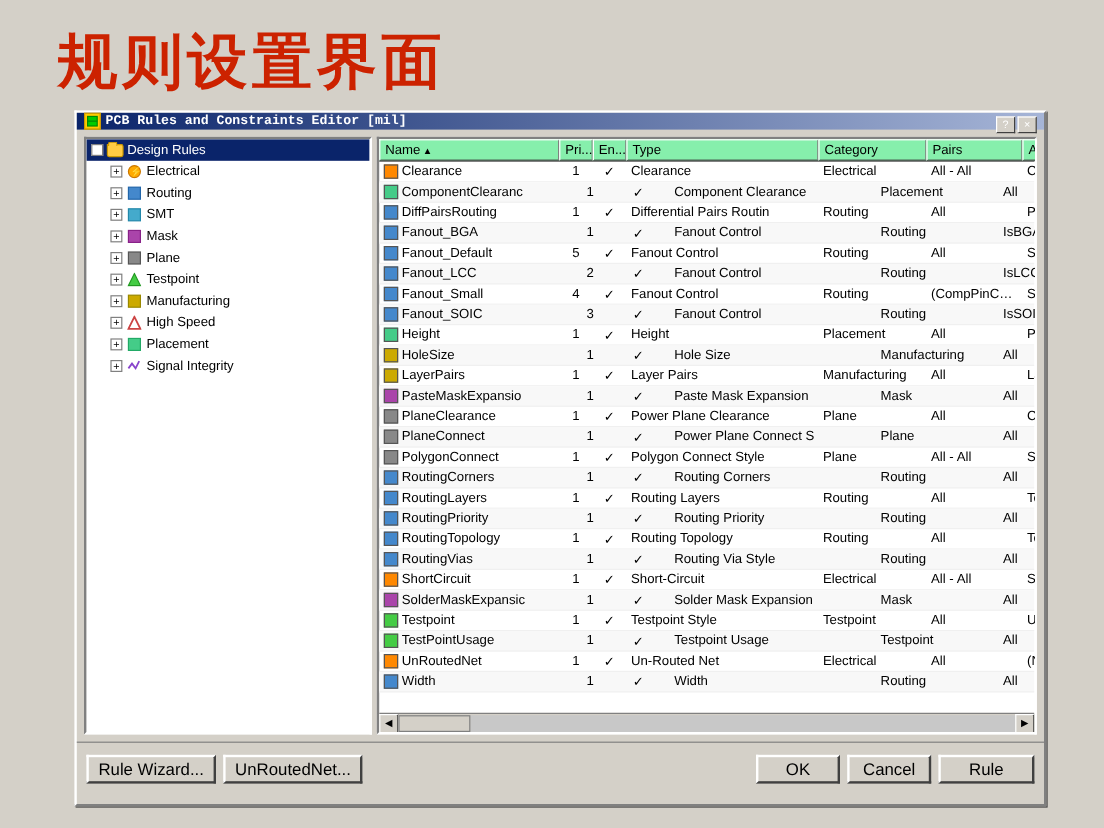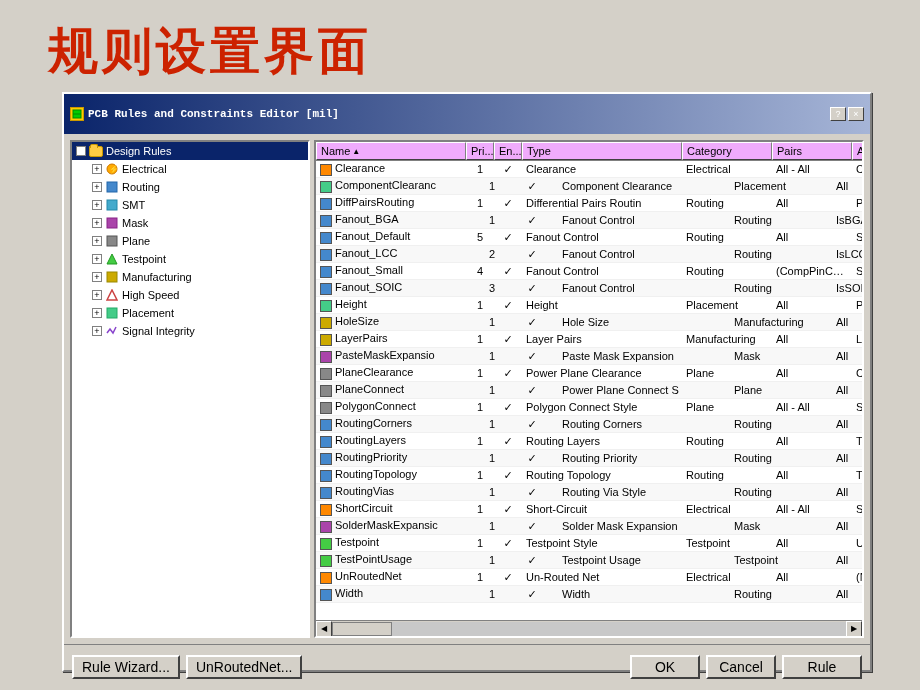--- a/index.html
+++ b/index.html
@@ -41,23 +41,22 @@
       border-bottom-color: #808080;
       box-shadow: 1px 1px 0 #404040;
       z-index: 10;
     }
 
     .dialog-titlebar {
       background: linear-gradient(to right, #0a246a, #a6b5d7);
       color: #fff;
       padding: 3px 6px;
       display: flex;
-      align-items: center;
       justify-content: space-between;
-      height: 40px;
+      height: 14px;
     }
 
     .titlebar-left {
       display: flex;
       align-items: center;
       gap: 4px;
     }
 
     .titlebar-icon {
       width: 14px;
@@ -185,21 +184,21 @@
       border-bottom: 1px solid #808080;
       position: sticky;
       top: 0;
     }
 
     .table-header-cell {
       padding: 2px 4px;
       border-right: 1px solid #808080;
       font-size: 11px;
       font-weight: normal;
-      background: #f0abfc;
+      background: #86efac;
       cursor: pointer;
       white-space: nowrap;
       display: flex;
       align-items: center;
       gap: 2px;
       border-top: 1px solid #fff;
       border-left: 1px solid #fff;
       border-bottom: 1px solid #404040;
       flex-shrink: 0;
     }

